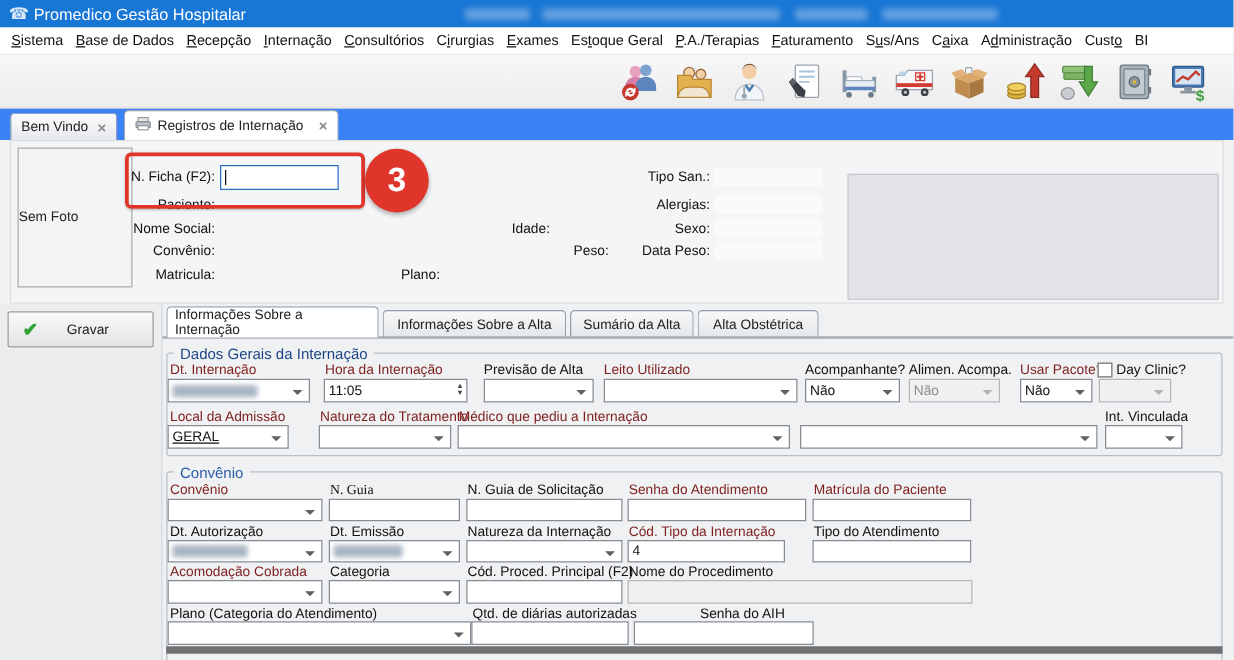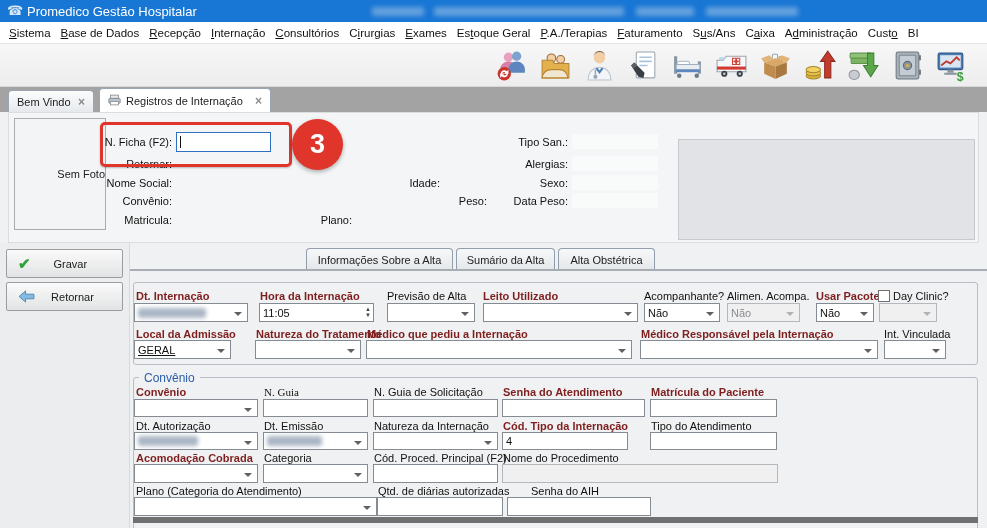--- a/index.html
+++ b/index.html
@@ -18,29 +18,29 @@
   .mi { font-size:11.5px; color:#111; padding:0 5px; line-height:22px; cursor:default; }
   .mi u { text-decoration:underline; }
 
   
   .toolbar { position:absolute; left:0; top:44px; width:987px; height:43px; background:linear-gradient(#f7f7f7,#ededee); border-bottom:1px solid #d8d8d8; }
   .tbicons { position:absolute; left:494px; top:3px; display:flex; gap:10px; }
   .tbi { width:34px; height:37px; display:flex; align-items:center; justify-content:center; }
   .tbi svg { width:33px; height:33px; }
 
   
-  .tabbar { position:absolute; left:0; top:87px; width:987px; height:25px; background:#a3a3a3; }
+  .tabbar { position:absolute; left:0; top:87px; width:987px; height:25px; background:#3b82f6; }
   .tab { position:absolute; border:1px solid #9aa6b4; border-bottom:none; border-radius:4px 4px 0 0; display:flex; align-items:center; gap:5px; padding:0 8px; font-size:11px; color:#222; }
   .tab.inactive { left:8px; top:3px; height:22px; width:86px; background:linear-gradient(#fcfcfd,#e6e9ec); }
   .tab.active { left:99px; top:1px; height:24px; width:172px; background:#fff; z-index:3; }
   .tab .x { color:#8b8b8b; font-weight:bold; font-size:12px; margin-left:auto; }
 
   
   .ppanel { position:absolute; left:8px; top:112px; width:971px; height:131px; background:#f4f5f6; border:1px solid #dcdddf; }
-  .nofoto { position:absolute; left:14px; top:118px; width:92px; height:112px; border:1px solid #ababab; display:flex; align-items:center; justify-content:flex-end; color:#222; background:#f3f4f5; }
+  .nofoto { position:absolute; left:14px; top:118px; width:92px; height:112px; border:1px solid #ababab; display:flex; align-items:center; justify-content:flex-start; color:#222; background:#f3f4f5; }
   .plbl { position:absolute; color:#111; white-space:nowrap; }
   .pval-strip { position:absolute; background:#f9fafa; height:15px; }
   .obs-panel { position:absolute; left:678px; top:139px; width:297px; height:101px; background:#e2e3e6; border:1px solid #c7c9cc; }
 
   .nficha-input { position:absolute; left:176px; top:132px; width:95px; height:20px; background:#fff; border:1px solid #2e6fc0; display:flex; align-items:center; padding-left:3px; }
   .caret { width:1px; height:12px; background:#111; }
 
   
   .hl-box { position:absolute; left:100px; top:122px; width:192px; height:45px; border:3px solid #e0352b; border-radius:5px; box-shadow:0 1px 2px rgba(0,0,0,.25); z-index:5; }
   .hl-circle { position:absolute; left:292px; top:119px; width:51px; height:51px; border-radius:50%; background:#e0352b; color:#fff; display:flex; align-items:center; justify-content:center; font-size:27px; font-weight:bold; box-shadow:0 2px 4px rgba(0,0,0,.3); z-index:6; }
@@ -58,21 +58,21 @@
   .dtab-line { position:absolute; left:130px; top:269px; width:857px; height:2px; background:#a8adb3; }
 
   
   .grp { position:absolute; border:1px solid #b7bec6; border-radius:3px; }
   .grp-title { position:absolute; background:#f0f1f2; padding:0 5px; font-size:12px; z-index:2; white-space:nowrap; }
   .t-navy { color:#1c4587; }
   .t-blue { color:#2b5da8; }
 
   
   .lbl { position:absolute; color:#111; white-space:nowrap; }
-  .req { color:#7e1e1e;font-weight:bold; }
+  .req { color:#7e1e1e; }
   .fld { position:absolute; height:19px; background:#fff; border:1px solid #848b93; display:flex; align-items:center; padding:0 3px; font-size:11px; color:#111; overflow:hidden; }
   .combo { padding-right:15px; }
   .combo::after { content:""; position:absolute; right:5px; top:8px; border:4px solid transparent; border-top-color:#5f6165; }
   .dis { background:#f0f0f1; color:#8a8d90; border-color:#b4b8bc; }
   .dis.combo::after { border-top-color:#aeb3b8; }
   .spin { padding-right:14px; }
   .sp-up,.sp-dn { position:absolute; right:2px; font-size:6px; color:#444; line-height:5px; }
   .sp-up { top:3px; } .sp-dn { bottom:3px; }
   .redact { display:inline-block; width:68px; height:10px; background:#aab6c4; filter:blur(2px); border-radius:2px; }
   .cb { position:absolute; width:12px; height:12px; background:#fff; border:1px solid #707070; }
@@ -242,21 +242,21 @@
   <div class="nofoto">
       <span>Sem Foto</span>
     </div>
 
   <span class="plbl" style="right:815px;top:136px;">N. Ficha (F2):</span>
   <div class="nficha-input">
       <span class="caret"></span>
       <span></span>
     </div>
 
-  <span class="plbl" style="right:815px;top:158px;">Retornar:</span>
+  <span class="plbl" style="right:815px;top:158px;">Paciente:</span>
   <span class="plbl" style="right:815px;top:177px;text-align:right;">Nome Social:</span>
   <span class="plbl" style="right:815px;top:195px;">Convênio:</span>
   <span class="plbl" style="right:815px;top:214px;">Matricula:</span>
   <span class="plbl" style="right:635px;top:214px;">Plano:</span>
   <span class="plbl" style="right:547px;top:177px;">Idade:</span>
   <span class="plbl" style="right:500px;top:195px;">Peso:</span>
   <span class="plbl" style="right:419px;top:136px;">Tipo San.:</span>
   <span class="plbl" style="right:419px;top:158px;">Alergias:</span>
   <span class="plbl" style="right:419px;top:177px;">Sexo:</span>
   <span class="plbl" style="right:419px;top:195px;">Data Peso:</span>
@@ -269,42 +269,38 @@
   <div class="obs-panel"></div>
 
   <div class="hl-box"></div>
   <div class="hl-circle">3</div>
 
   <div class="sidebar">
     <div class="sbtn" style="top:6px;">
       <span class="ic" style="color:#2fa336;font-size:15px;font-weight:bold;">✔</span>
       <span class="tx">Gravar</span>
     </div>
-    <div class="sbtn" style="top:39px;">
-      <span class="ic">
-          <svg width="17" height="13" viewBox="0 0 18 14">
-            <path d="M8 1 L1 7 L8 13 L8 9.5 L17 9.5 L17 4.5 L8 4.5 Z" fill="#85bbe0" stroke="#4a86b8"></path>
-          </svg>
-        </span>
-      <span class="tx">Retornar</span>
-    </div>
   </div>
 
+  <div class="dtab on" style="left:133px;top:245px;width:170px;height:25px;">
+      <span>Informações Sobre a Internação</span>
+    </div>
   <div class="dtab off" style="left:306px;top:248px;width:147px;height:22px;">
       <span>Informações Sobre a Alta</span>
     </div>
   <div class="dtab off" style="left:456px;top:248px;width:99px;height:22px;">
       <span>Sumário da Alta</span>
     </div>
   <div class="dtab off" style="left:558px;top:248px;width:97px;height:22px;">
       <span>Alta Obstétrica</span>
     </div>
   <div class="dtab-line"></div>
 
   <div class="grp" style="left:133px;top:282px;width:845px;height:83px;"></div>
+  <div class="grp-title t-navy" style="left:139px;top:276px;">Dados Gerais da Internação</div>
 
   <span class="lbl req" style="left:136px;top:290px;">Dt. Internação</span>
   <span class="lbl req" style="left:260px;top:290px;">Hora da Internação</span>
   <span class="lbl" style="left:387px;top:290px;">Previsão de Alta</span>
   <span class="lbl req" style="left:483px;top:290px;">Leito Utilizado</span>
   <span class="lbl" style="left:644px;top:290px;">Acompanhante?</span>
   <span class="lbl" style="left:727px;top:290px;">Alimen. Acompa.</span>
   <span class="lbl req" style="left:816px;top:290px;">Usar Pacote?</span>
   <span class="cb" style="left:878px;top:290px;"></span>
   <span class="lbl" style="left:893px;top:290px;">Day Clinic?</span>
@@ -332,21 +328,20 @@
   <div class="fld combo" style="left:816px;top:303px;width:58px;">
       <span>Não</span>
     </div>
   <div class="fld combo dis" style="left:879px;top:303px;width:58px;">
       <span></span>
     </div>
 
   <span class="lbl req" style="left:136px;top:328px;">Local da Admissão</span>
   <span class="lbl req" style="left:256px;top:328px;">Natureza do Tratamento</span>
   <span class="lbl req" style="left:367px;top:328px;">Médico que pediu a Internação</span>
-  <span class="lbl req" style="left:641px;top:328px;">Médico Responsável pela Internação</span>
   <span class="lbl" style="left:884px;top:328px;">Int. Vinculada</span>
 
   <div class="fld combo" style="left:134px;top:340px;width:97px;text-decoration:underline;">
       <span>GERAL</span>
     </div>
   <div class="fld combo" style="left:255px;top:340px;width:106px;">
       <span></span>
     </div>
   <div class="fld combo" style="left:366px;top:340px;width:266px;">
       <span></span>
@@ -418,21 +413,21 @@
     </div>
   <div class="fld" style="left:373px;top:464px;width:125px;">
       <span></span>
     </div>
   <div class="fld dis" style="left:502px;top:464px;width:276px;">
       <span></span>
     </div>
 
   <span class="lbl" style="left:136px;top:485px;">Plano (Categoria do Atendimento)</span>
   <span class="lbl" style="left:378px;top:485px;">Qtd. de diárias autorizadas</span>
-  <span class="lbl" style="left:487px;top:485px;padding-left:44px;">Senha do AIH</span>
+  <span class="lbl" style="left:516px;top:485px;padding-left:44px;">Senha do AIH</span>
 
   <div class="fld combo" style="left:134px;top:497px;width:243px;">
       <span></span>
     </div>
   <div class="fld" style="left:377px;top:497px;width:126px;">
       <span></span>
     </div>
   <div class="fld" style="left:507px;top:497px;width:144px;">
       <span></span>
     </div>

